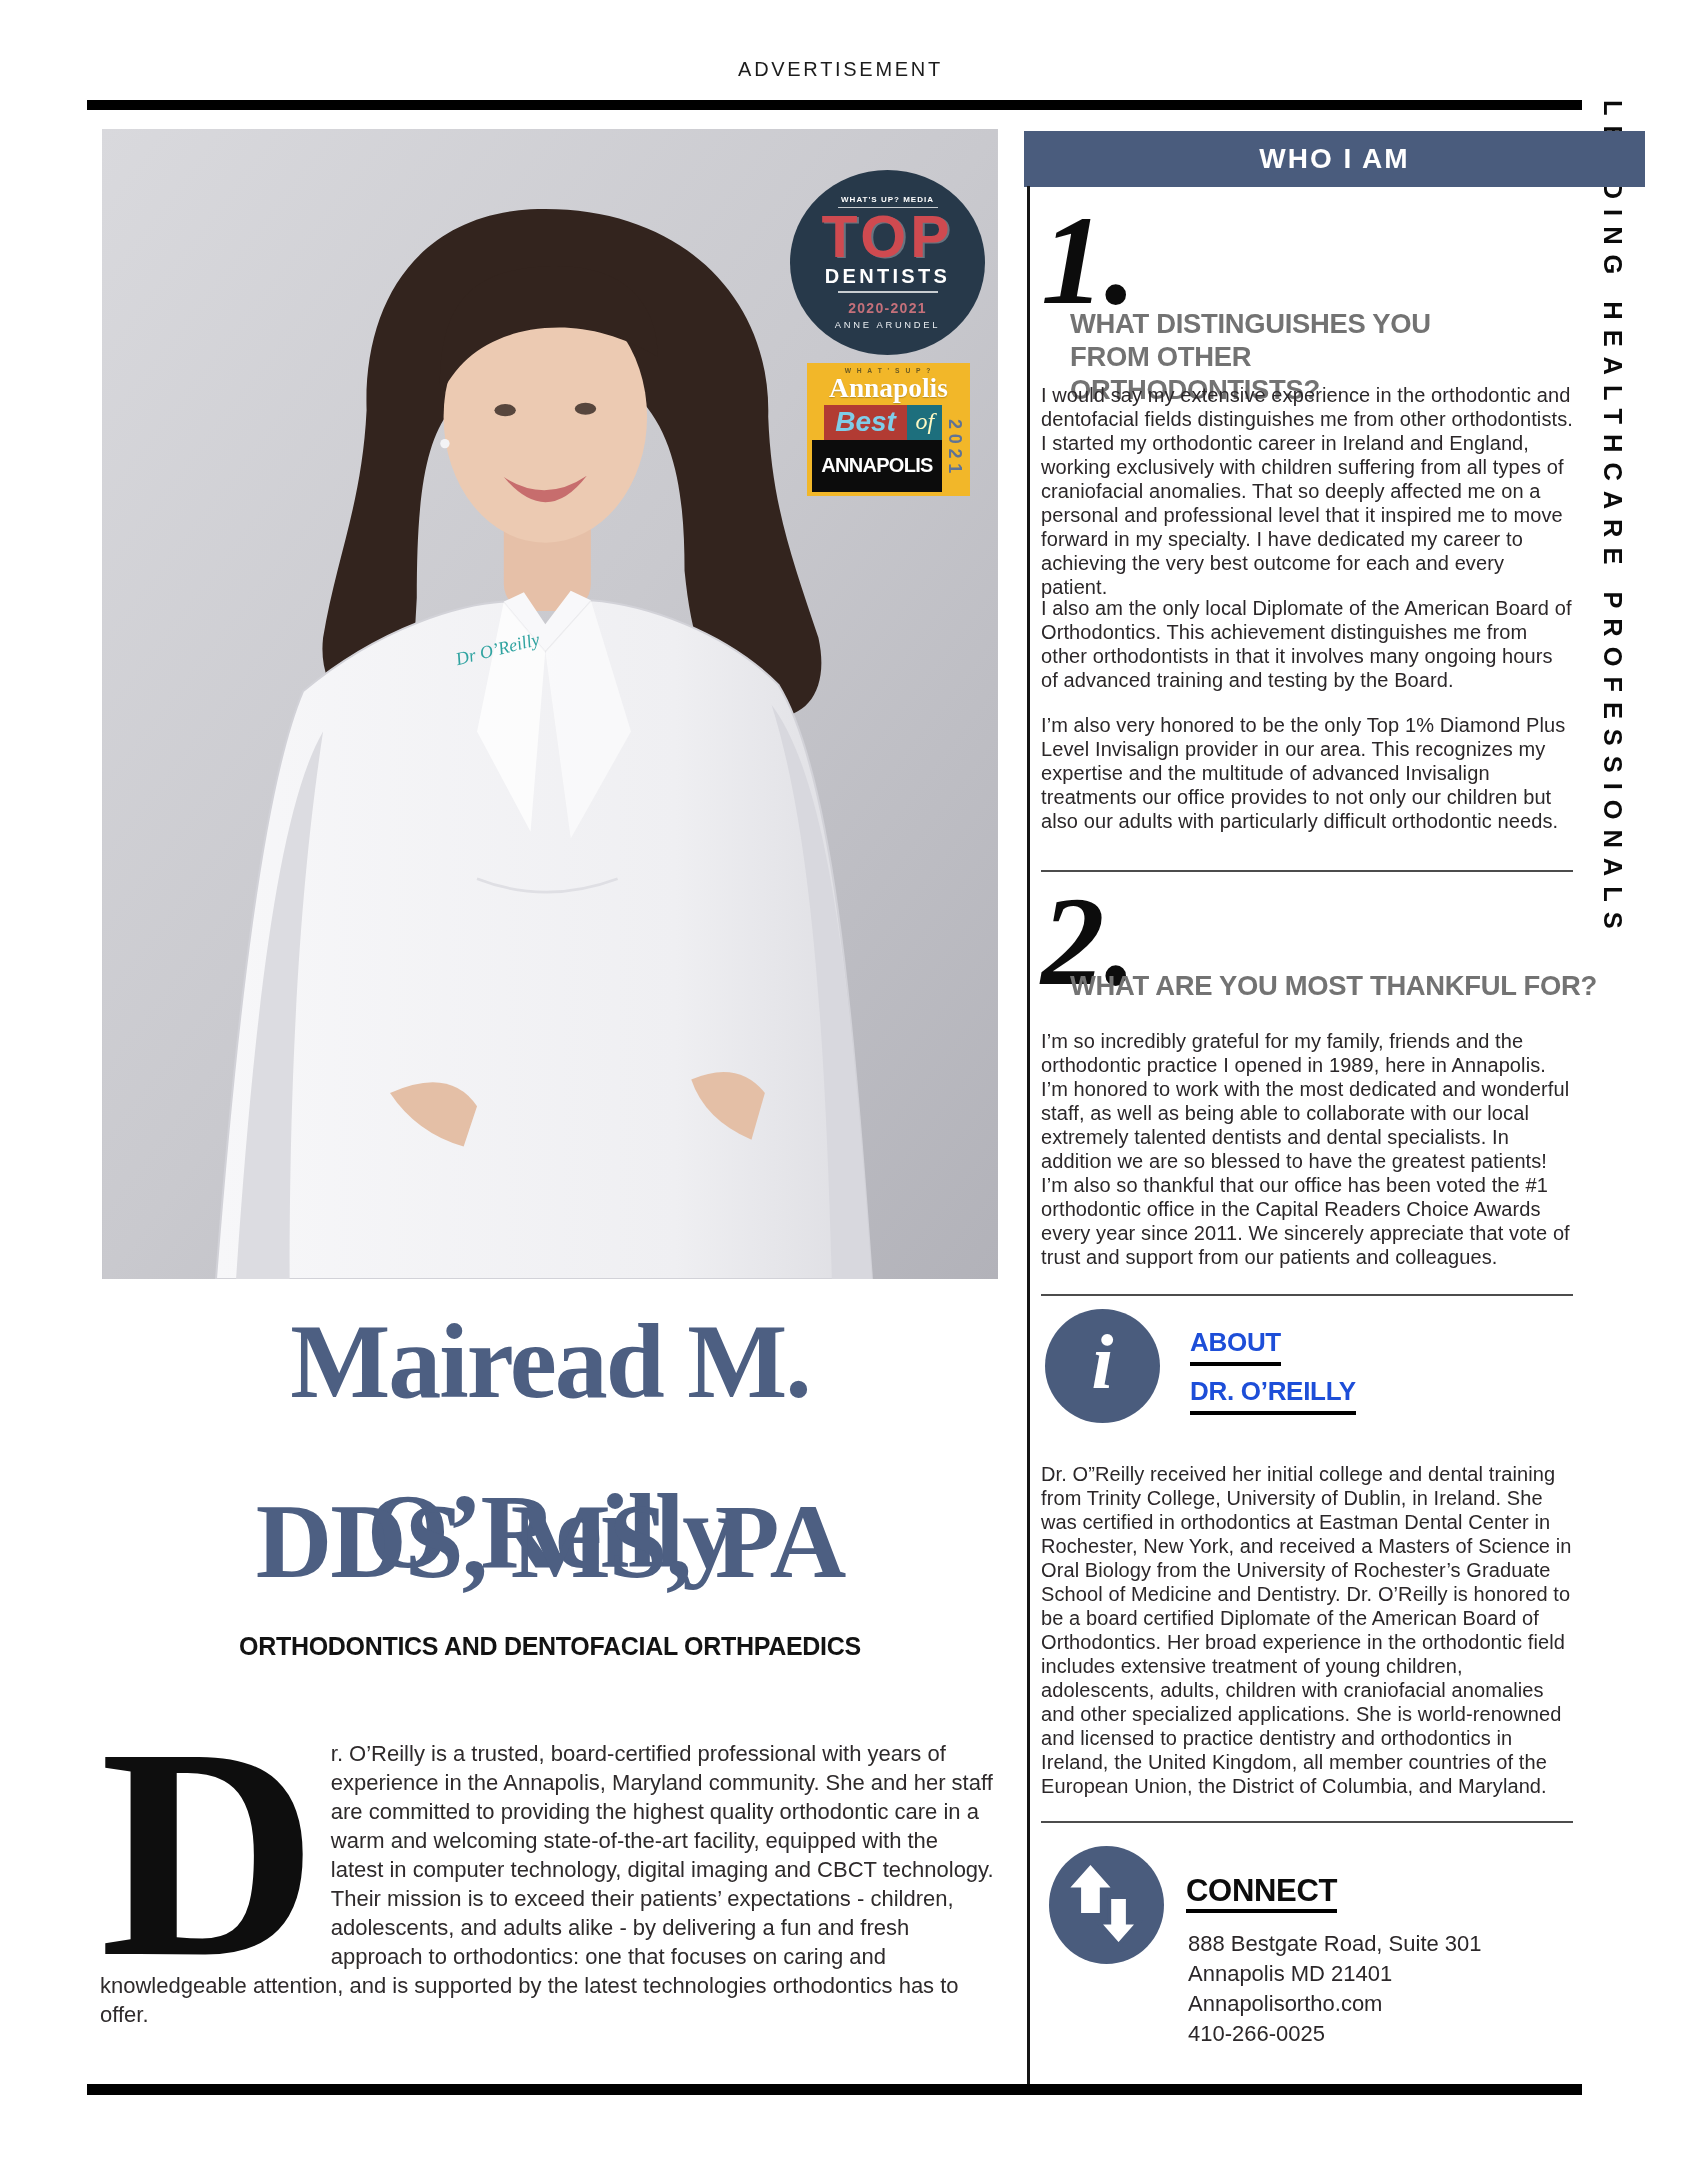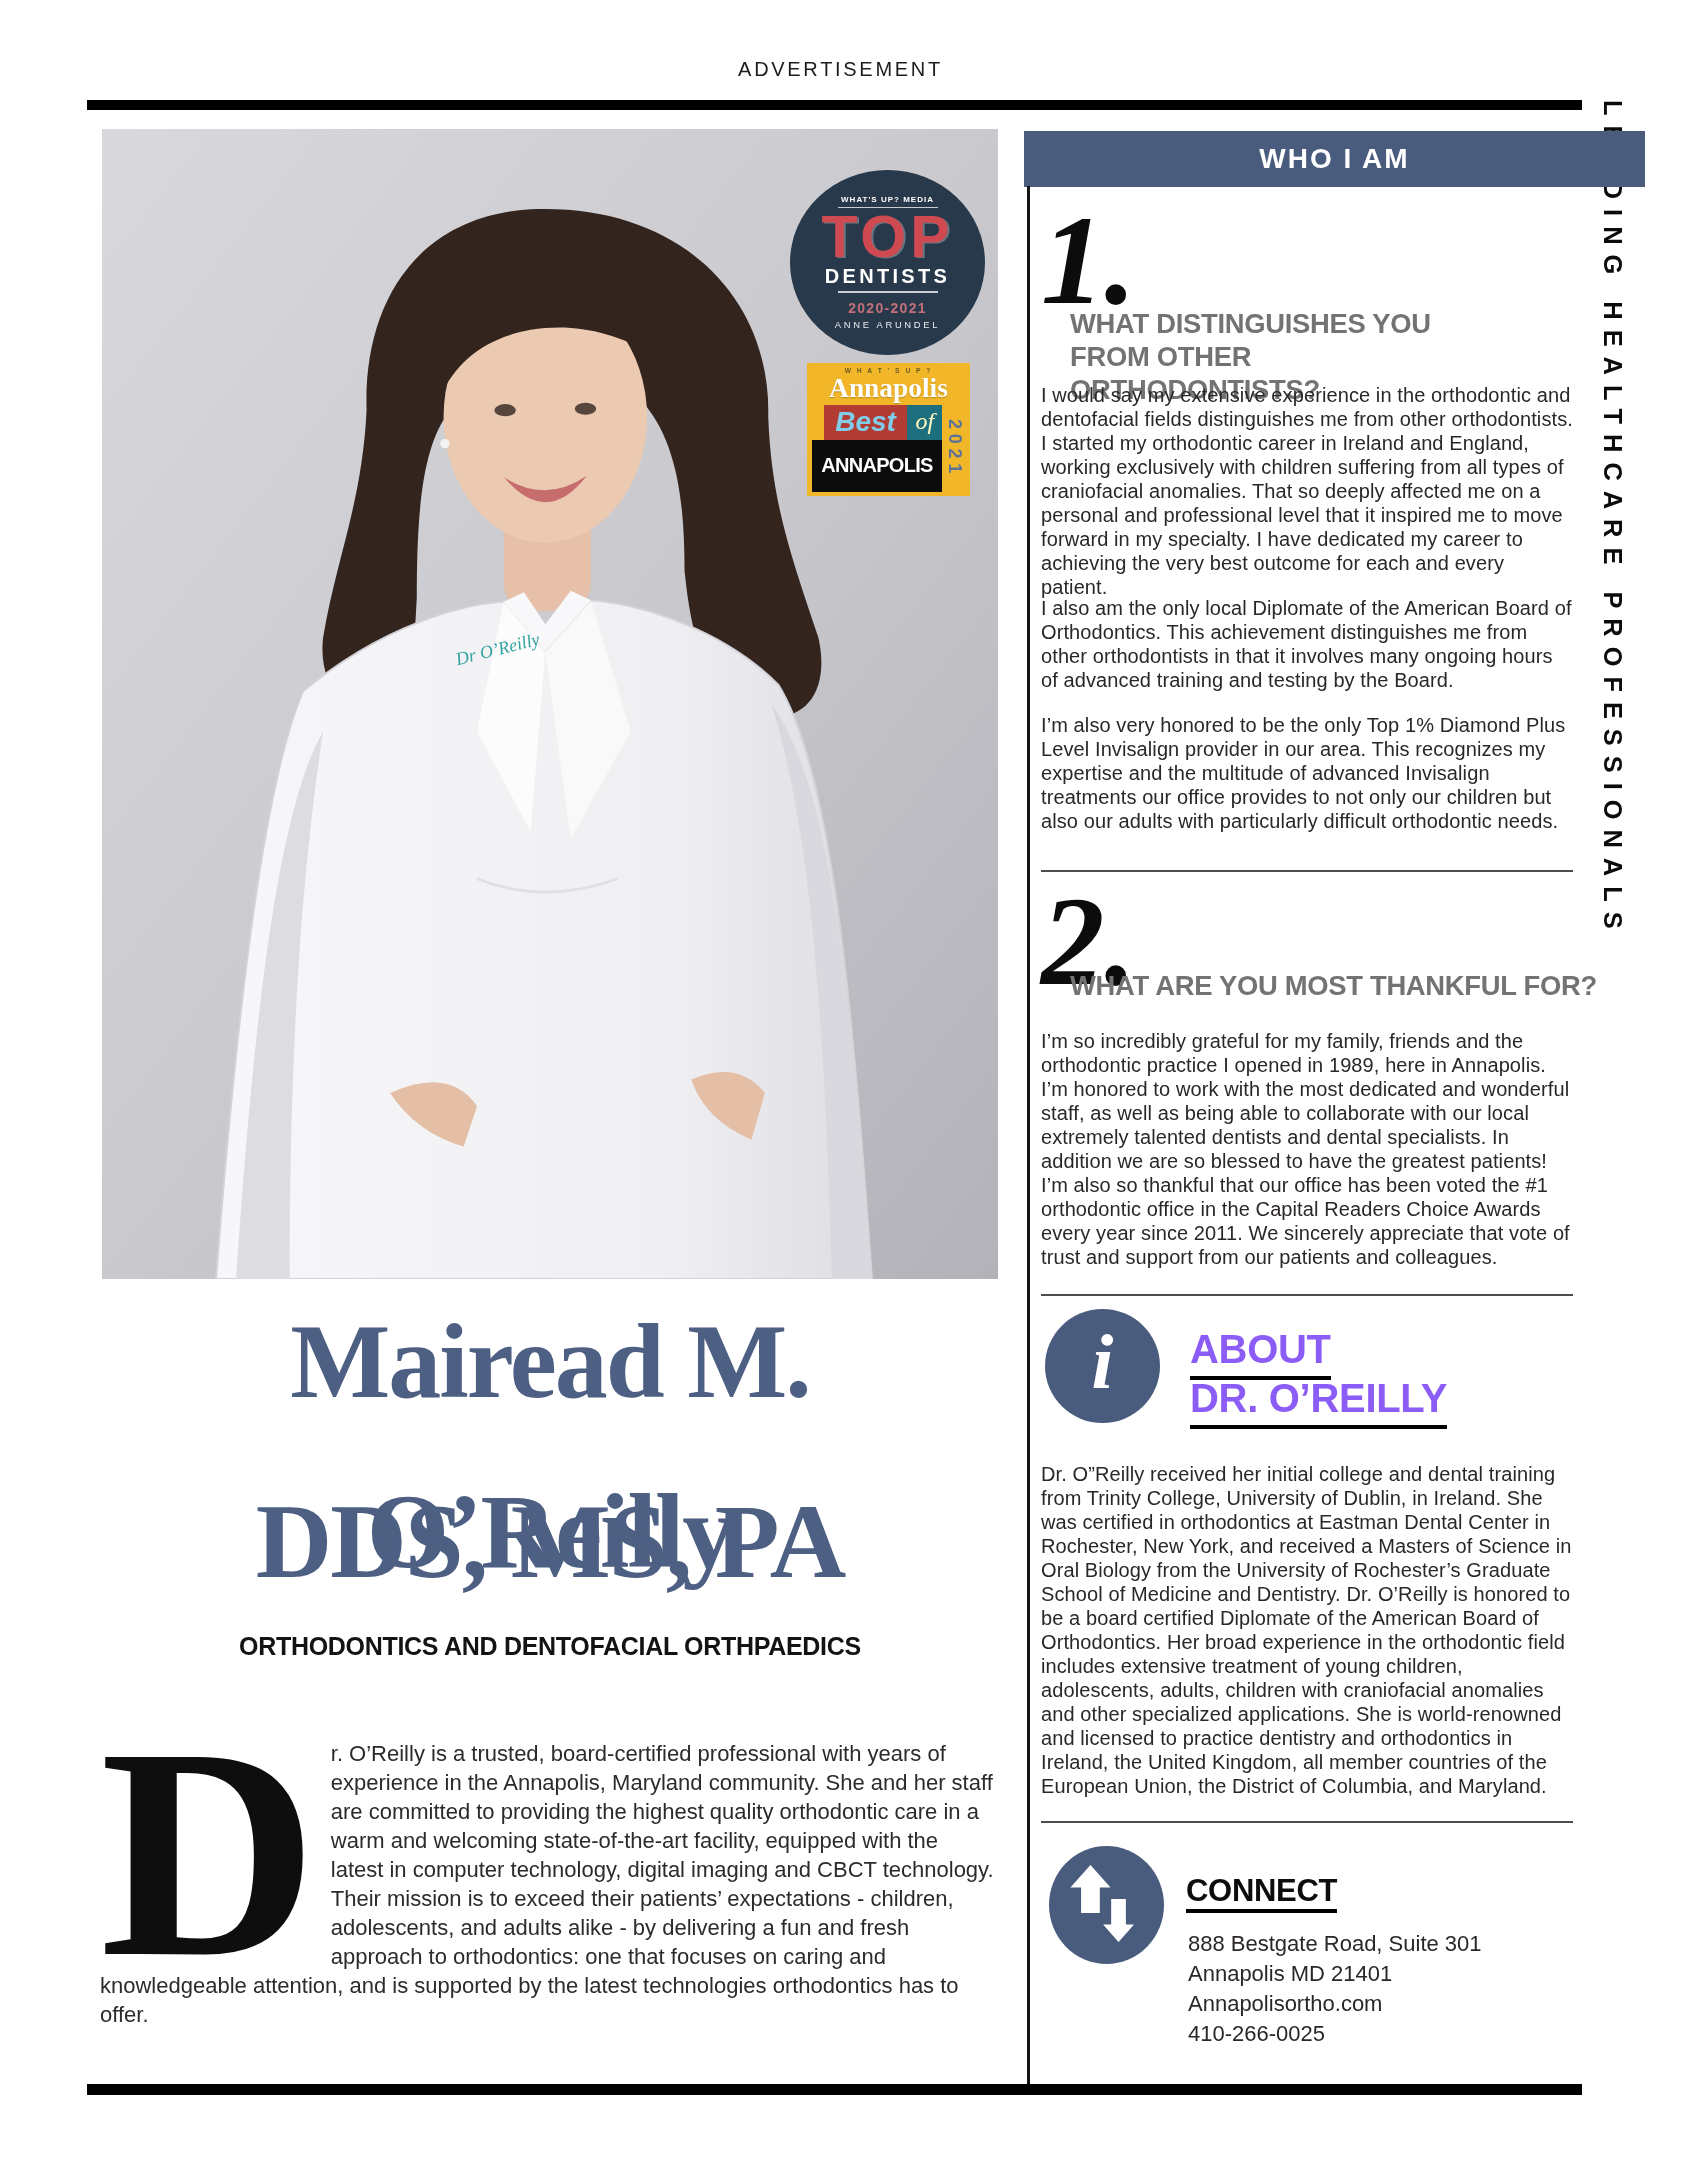--- a/index.html
+++ b/index.html
@@ -79,21 +79,21 @@
   .rpara{position:absolute;left:1041px;width:534px;font-size:20px;line-height:24px;
          color:#2b2729;letter-spacing:0.1px;}
   .p1{top:383px;} .p2{top:596px;} .p3{top:713px;} .p4{top:1029px;}
   .hrule{position:absolute;left:1041px;width:532px;height:2px;background:#4c4c4c;}
   .hr1{top:870px;} .hr2{top:1294px;} .hr3{top:1821px;}
 
   .info-circle{position:absolute;left:1045px;top:1309px;width:115px;height:114px;border-radius:50%;
                background:#4a5c7d;display:flex;align-items:center;justify-content:center;}
   .info-circle span{font-family:"Liberation Serif",serif;font-style:italic;font-weight:bold;
                     font-size:79px;color:#fff;transform:translateY(-4px);}
-  .about-title{position:absolute;left:1190px;font-weight:bold;color:#8b5cf6;font-size:40px;
+  .about-title{position:absolute;left:1190px;font-weight:bold;color:#1d4ed8;font-size:26px;
                letter-spacing:-0.3px;border-bottom:4px solid #000;padding-bottom:4px;display:inline-block;}
   .at1{top:1327px;} .at2{top:1376px;}
   .about-para{position:absolute;left:1041px;top:1462px;width:537px;font-size:20px;line-height:24px;
               color:#2b2729;letter-spacing:0.1px;}
 
   .connect-circle{position:absolute;left:1049px;top:1846px;width:115px;height:118px;border-radius:50%;
                   background:#4a5c7d;}
   .connect-title{position:absolute;left:1186px;top:1873px;font-weight:bold;color:#0d0d0d;font-size:31px;
                  letter-spacing:-0.3px;border-bottom:4.7px solid #000;display:inline-block;}
   .connect-lines{position:absolute;left:1188px;top:1929px;font-size:22px;line-height:30px;color:#2b2729;}

